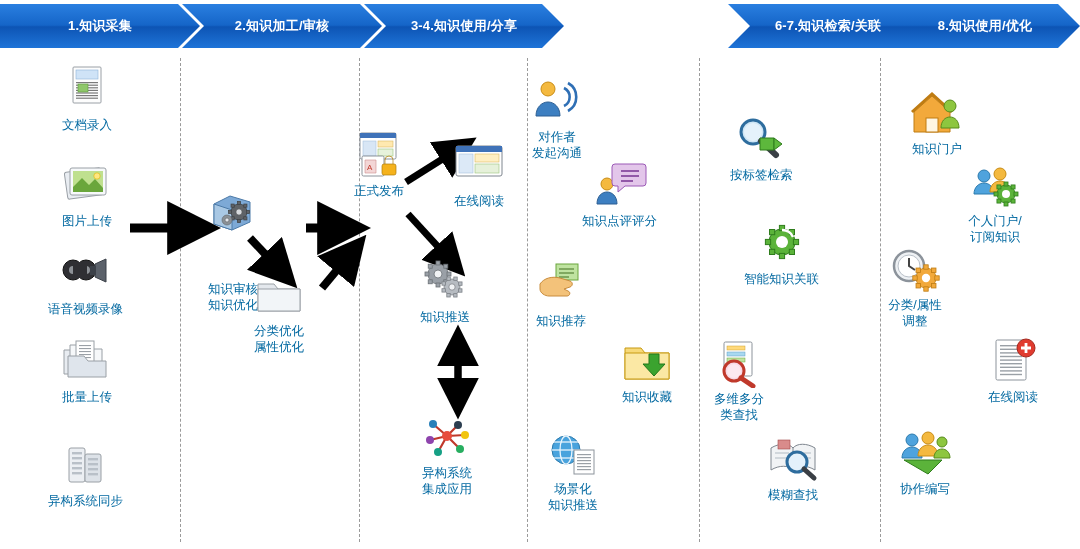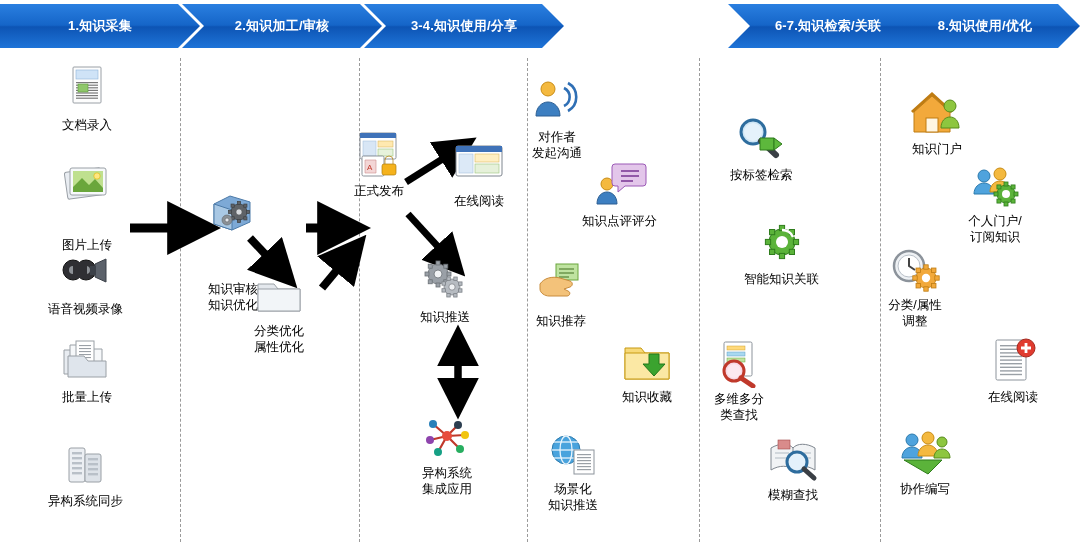--- a/index.html
+++ b/index.html
@@ -37,21 +37,21 @@
     border-left:1px dashed #9a9a9a;
   }
 
   
   .node {
     position:absolute;
     display:flex; flex-direction:column; align-items:center;
     text-align:center;
   }
   .node .lbl {
-    font-size:12.5px; color:#000000; line-height:16px;
+    font-size:12.5px; color:#0369a1; line-height:16px;
     white-space:pre-line; margin-top:3px;
   }
   .ico { display:block; }
 
   
   #arrows { position:absolute; top:0; left:0; width:1080px; height:549px; pointer-events:none; }
 </style>
 </head>
 <body>
 
@@ -112,21 +112,21 @@
             <rect x="16" y="25.8" width="22" height="1.2"></rect>
             <rect x="16" y="28.4" width="22" height="1.2"></rect>
             <rect x="16" y="31" width="22" height="1.2"></rect>
             <rect x="16" y="33.6" width="22" height="1.2"></rect>
           </g>
         <rect x="18" y="20" width="10" height="8" fill="#8fc76a" stroke="#5f9c3d" stroke-width=".6"></rect>
         </svg>
       </span>
       <div class="lbl">文档录入</div>
     </div>
-    <div class="node" style="left: 60px; top: 160px; gap: 24px;">
+    <div class="node" style="left: 60px; top: 160px;">
       <span>
         <svg class="ico" width="54" height="50" viewBox="0 0 54 50" xmlns="http://www.w3.org/2000/svg">
           <g>
         <rect x="6" y="10" width="36" height="27" rx="2" fill="#e9edf2" stroke="#9aa0a6" transform="rotate(-8 24 24)"></rect>
         <rect x="10" y="8" width="36" height="27" rx="2" fill="#f7f9fb" stroke="#9aa0a6"></rect>
         <rect x="13" y="11" width="30" height="21" fill="#bfe08f"></rect>
         <path d="M13 27 L22 18 L29 25 L35 19 L43 28 L43 32 L13 32 Z" fill="#6aa63c"></path>
         <circle cx="37" cy="16" r="3.2" fill="#ffe680" stroke="#d9b400" stroke-width=".6"></circle>
       </g>
         </svg>

